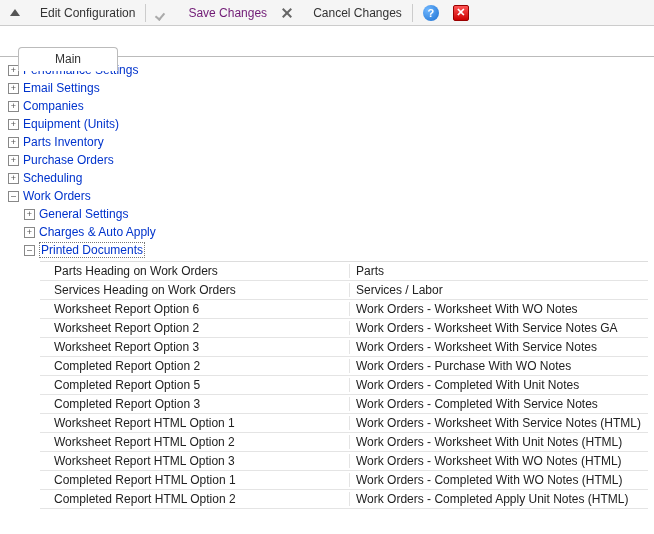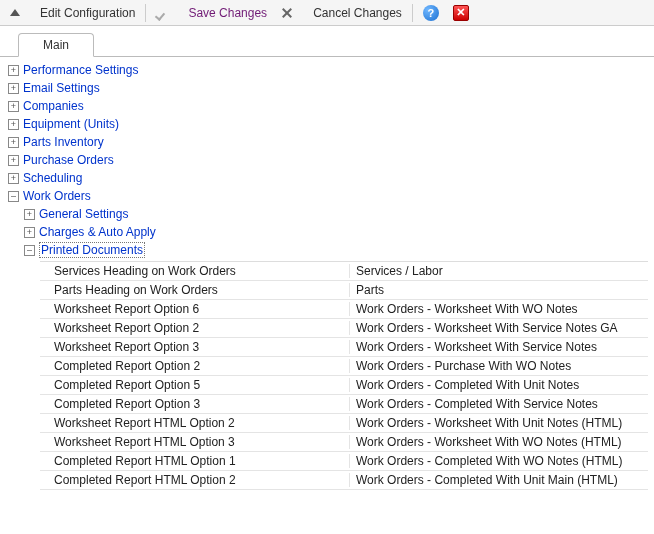--- a/index.html
+++ b/index.html
@@ -72,31 +72,31 @@
     display:inline-flex; align-items:center; justify-content:center;
     border:1px solid #900;
   }
   .tabs-row {
     display:flex;
     padding: 6px 0 0 18px;
     border-bottom: 1px solid #bbb;
     background:#fff;
   }
   .tab {
-    padding: 4px 24px;
+    padding: 4px 36px;
     border: 1px solid #bbb;
     border-bottom: none;
     border-top-left-radius: 4px;
     border-top-right-radius: 4px;
     margin-right: -1px;
     background: linear-gradient(#fff,#eef1f5);
     color:#333;
     cursor:pointer;
     position:relative;
-    top:1px;
+    top:15px;
   }
   .tab.active {
     background:#fff;
     border-bottom:1px solid #fff;
     font-weight:normal;
   }
   .tree {
     padding: 4px 0 0 6px;
   }
   .node {
@@ -217,28 +217,28 @@
     <span class="expander">+</span>
     <span class="lbl">Charges &amp; Auto Apply</span>
   </div>
   <div class="node child selected-label">
     <span class="expander">–</span>
     <span class="lbl">Printed Documents</span>
   </div>
 
   <div class="grid">
     <div class="row">
+        <div class="cell-l">Parts Heading on Work Orders</div>
+        <div class="cell-r">Parts</div>
+      </div>
+    <div class="row">
         <div class="cell-l">Services Heading on Work Orders</div>
         <div class="cell-r">Services / Labor</div>
       </div>
     <div class="row">
-        <div class="cell-l">Parts Heading on Work Orders</div>
-        <div class="cell-r">Parts</div>
-      </div>
-    <div class="row">
         <div class="cell-l">Worksheet Report Option 6</div>
         <div class="cell-r">Work Orders - Worksheet With WO Notes</div>
       </div>
     <div class="row">
         <div class="cell-l">Worksheet Report Option 2</div>
         <div class="cell-r">Work Orders - Worksheet With Service Notes  GA</div>
       </div>
     <div class="row">
         <div class="cell-l">Worksheet Report Option 3</div>
         <div class="cell-r">Work Orders - Worksheet With Service Notes</div>
@@ -249,29 +249,33 @@
       </div>
     <div class="row">
         <div class="cell-l">Completed Report Option 5</div>
         <div class="cell-r">Work Orders - Completed With Unit Notes</div>
       </div>
     <div class="row">
         <div class="cell-l">Completed Report Option 3</div>
         <div class="cell-r">Work Orders - Completed With Service Notes</div>
       </div>
     <div class="row">
+        <div class="cell-l">Worksheet Report HTML Option 1</div>
+        <div class="cell-r">Work Orders - Worksheet With Service Notes (HTML)</div>
+      </div>
+    <div class="row">
         <div class="cell-l">Worksheet Report HTML Option 2</div>
         <div class="cell-r">Work Orders - Worksheet With Unit Notes (HTML)</div>
       </div>
     <div class="row">
         <div class="cell-l">Worksheet Report HTML Option 3</div>
         <div class="cell-r">Work Orders - Worksheet With WO Notes (HTML)</div>
       </div>
     <div class="row">
         <div class="cell-l">Completed Report HTML Option 1</div>
         <div class="cell-r">Work Orders - Completed With WO Notes (HTML)</div>
       </div>
     <div class="row">
         <div class="cell-l">Completed Report HTML Option 2</div>
-        <div class="cell-r">Work Orders - Completed With Unit Main (HTML)</div>
+        <div class="cell-r">Work Orders - Completed Apply Unit Notes (HTML)</div>
       </div>
   </div>
 </div>
 
 </body></html>

